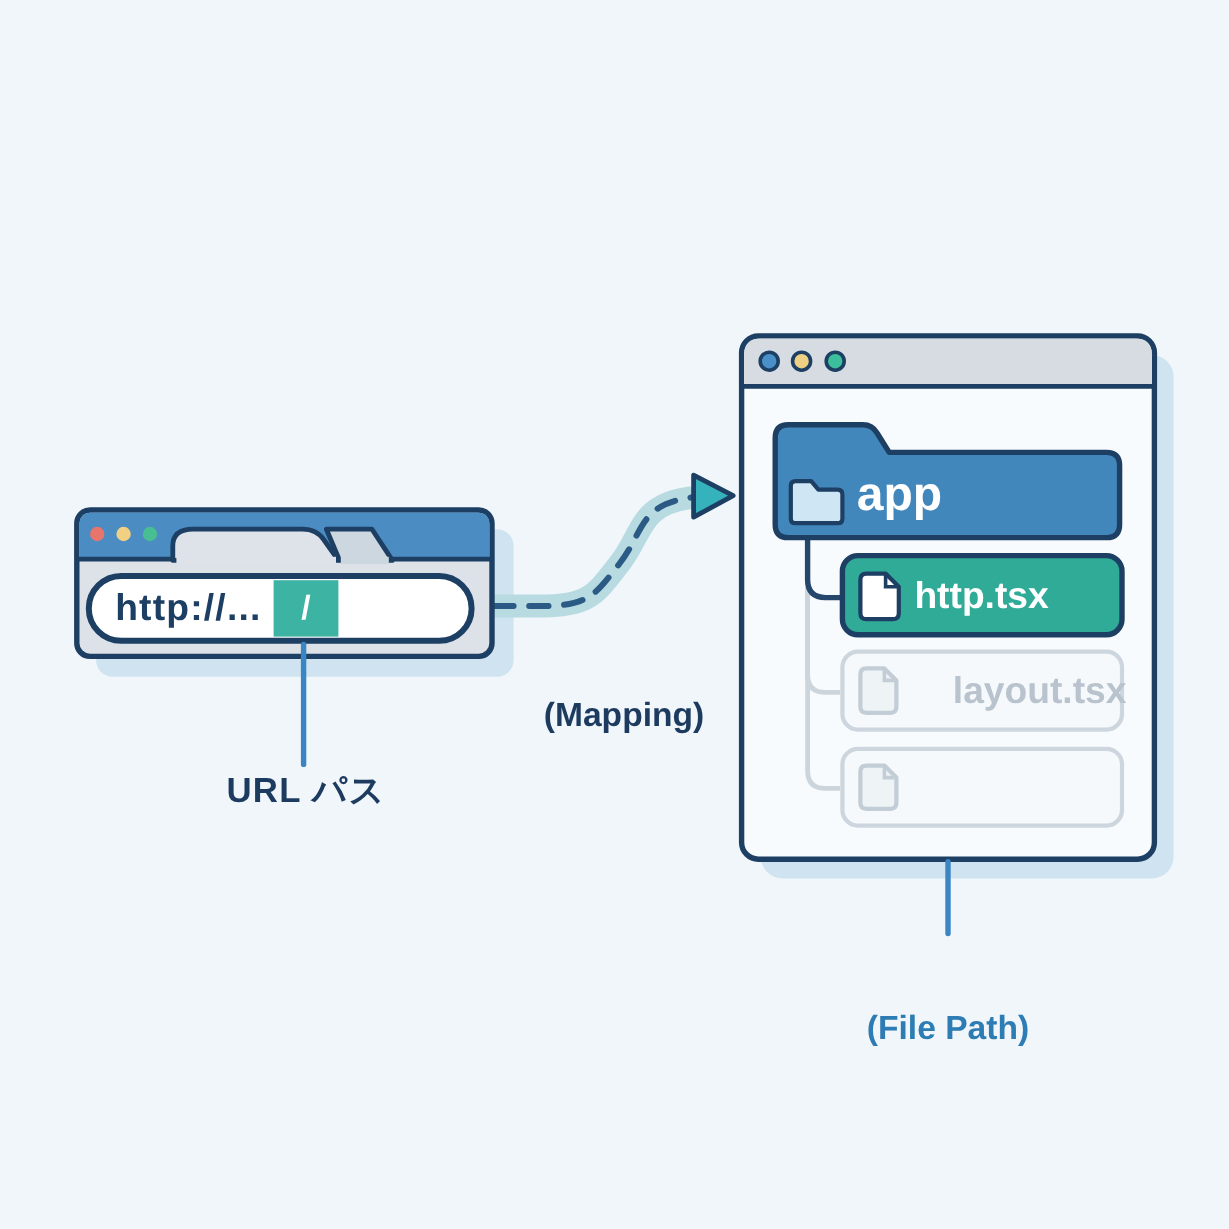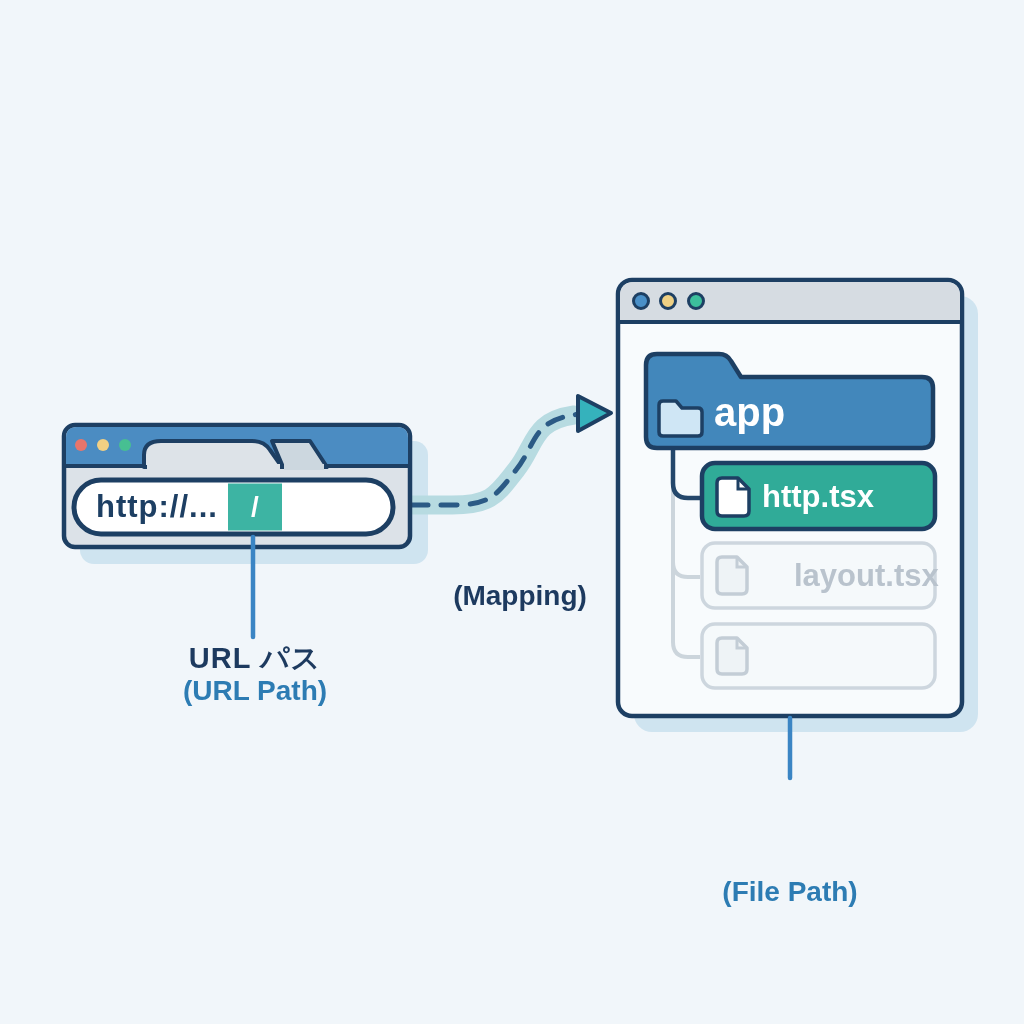--- a/index.html
+++ b/index.html
@@ -14,21 +14,21 @@
   .app-text{left:714px;top:377px;height:71px;font-size:40px;font-weight:600;color:#ffffff;}
   .page-text{left:762px;top:463px;height:67px;font-size:31px;font-weight:600;color:#ffffff;}
   .layout-text{left:760px;top:543px;height:65px;font-size:31px;font-weight:600;color:#b9c3cd;margin-left:34px;}
   .loading-text{left:760px;top:625px;height:63px;font-size:31px;font-weight:600;color:#b9c3cd;}
   .center{transform:translateX(-50%);text-align:center;}
   .map-jp{left:520px;top:541px;font-size:30px;font-weight:700;color:#1d3a5f;letter-spacing:2px;}
   .map-en{left:520px;top:580px;font-size:28px;font-weight:600;color:#1d3a5f;}
   .urlp-jp{left:255px;top:639px;font-size:29px;font-weight:700;color:#1d3a5f;letter-spacing:1px;}
   .urlp-en{left:255px;top:675px;font-size:28px;font-weight:600;color:#2d7cb3;}
   .filep-jp{left:790px;top:803px;font-size:30px;font-weight:700;color:#1d3a5f;letter-spacing:2px;}
-  .filep-en{left:790px;top:841px;font-size:28px;font-weight:600;color:#2d7cb3;margin-top:35px;}
+  .filep-en{left:790px;top:841px;font-size:28px;font-weight:600;color:#2d7cb3;}
 </style>
 </head>
 <body>
 
 <div class="canvas">
 
   <svg width="1024" height="1024" viewBox="0 0 1024 1024">
 
     <rect x="80" y="441" width="348" height="123" rx="14" fill="#cfe4f0"></rect>
     <rect x="634" y="296" width="344" height="436" rx="18" fill="#cfe4f0"></rect>
@@ -89,16 +89,15 @@
   <div class="txt row-txt url-text">http://...</div>
   <div class="txt slash-text">/</div>
 
   <div class="txt row-txt app-text">app</div>
   <div class="txt row-txt page-text">http.tsx</div>
   <div class="txt row-txt layout-text">layout.tsx</div>
 
   <div class="txt center map-en">(Mapping)</div>
 
   <div class="txt center urlp-jp">URL パス</div>
-  <div class="txt center urlp-en">(URL Path)</div>
 
   <div class="txt center filep-en">(File Path)</div>
 </div>
 
 </body></html>

